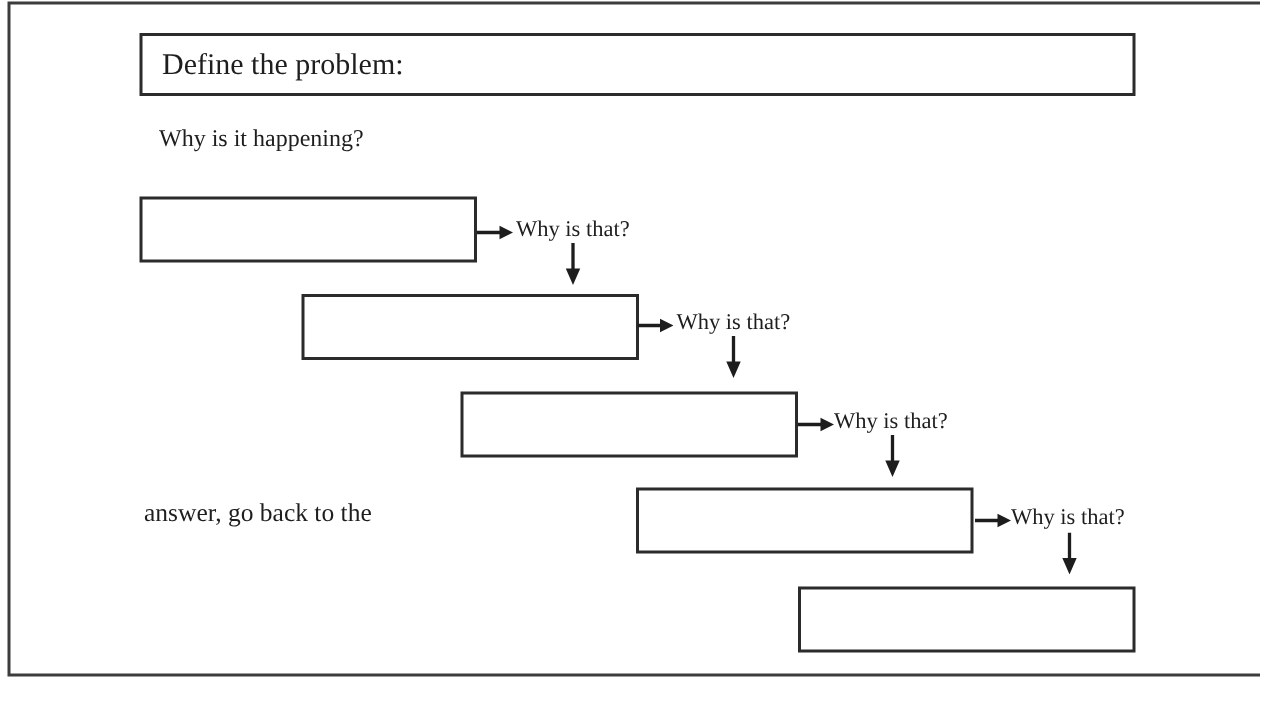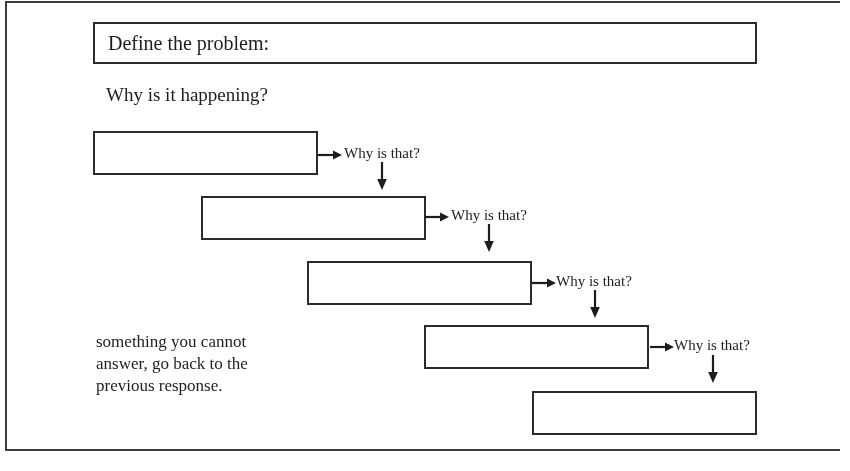--- a/index.html
+++ b/index.html
@@ -27,21 +27,21 @@
     border: 2px solid #2b2b2b;
     background: #ffffff;
     display: flex;
     align-items: center;
     padding-left: 13px;
     font-size: 20px;
   }
   .question {
     position: absolute;
     left: 106px; top: 84px;
-    font-size: 19px;
+    font-size: 16px;
     white-space: nowrap;
   }
   .answer-box {
     position: absolute;
     width: 225px; height: 44px;
     border: 2px solid #2b2b2b;
     background: #ffffff;
   }
   .box-1 { left: 93px;  top: 131px; }
   .box-2 { left: 201px; top: 196px; }
@@ -128,18 +128,16 @@
     <line x1="0" y1="6" x2="16" y2="6" stroke="#1d1d1d" stroke-width="2.2"></line>
     <polygon points="15,1.5 24,6 15,10.5" fill="#1d1d1d"></polygon>
   </svg>
   <span class="why-text why-4">Why is that?</span>
   <svg class="varrow va-4" viewBox="0 0 12 28">
     <line x1="6" y1="0" x2="6" y2="18" stroke="#1d1d1d" stroke-width="2.2"></line>
     <polygon points="1.2,17 10.8,17 6,28" fill="#1d1d1d"></polygon>
   </svg>
 
   <div class="note">
-    <div>something you cannot</div>
     <div>answer, go back to the</div>
-    <div>previous response.</div>
   </div>
 
 </div>
 
 </body></html>

